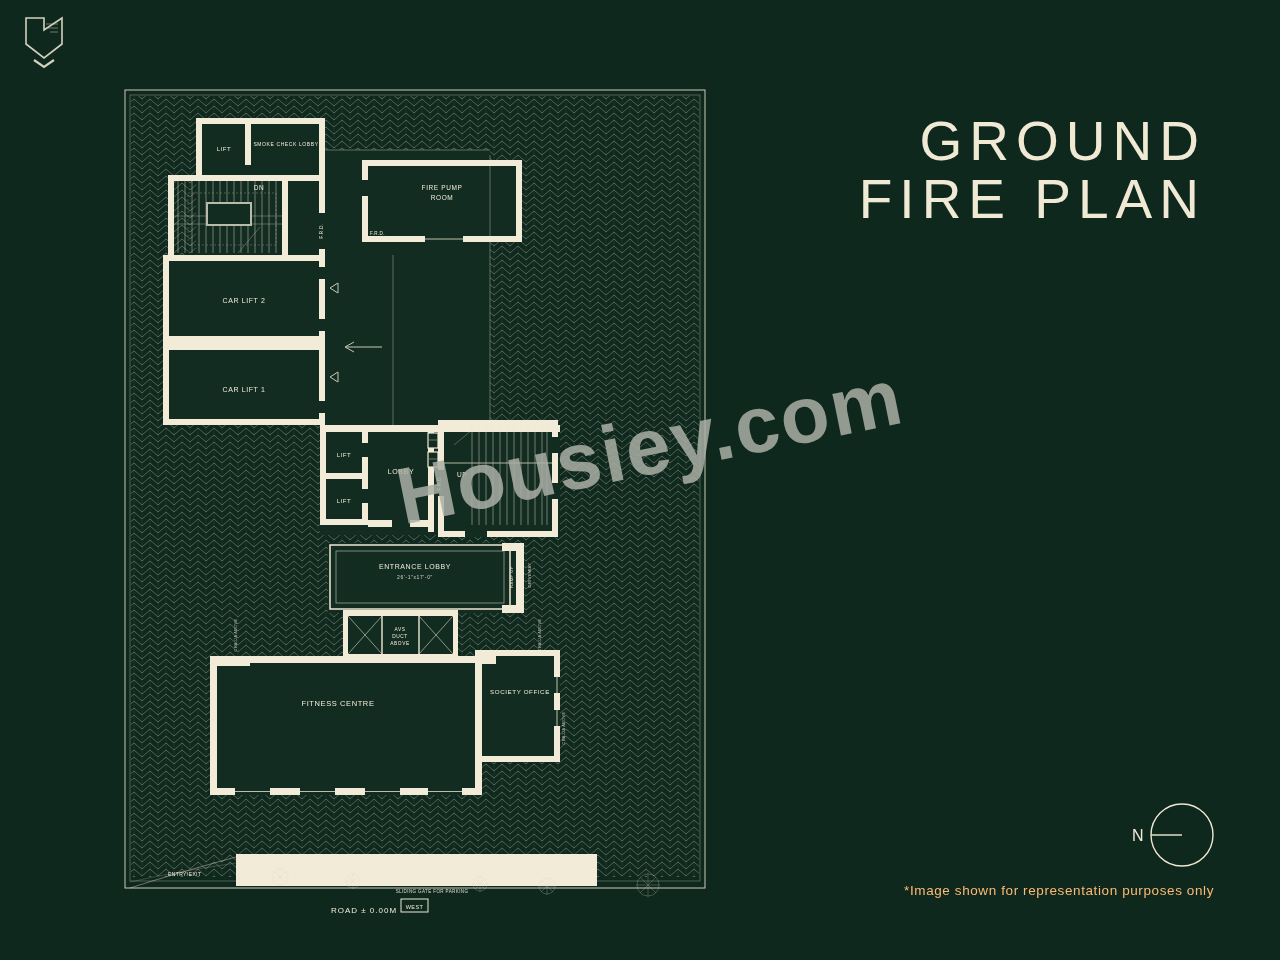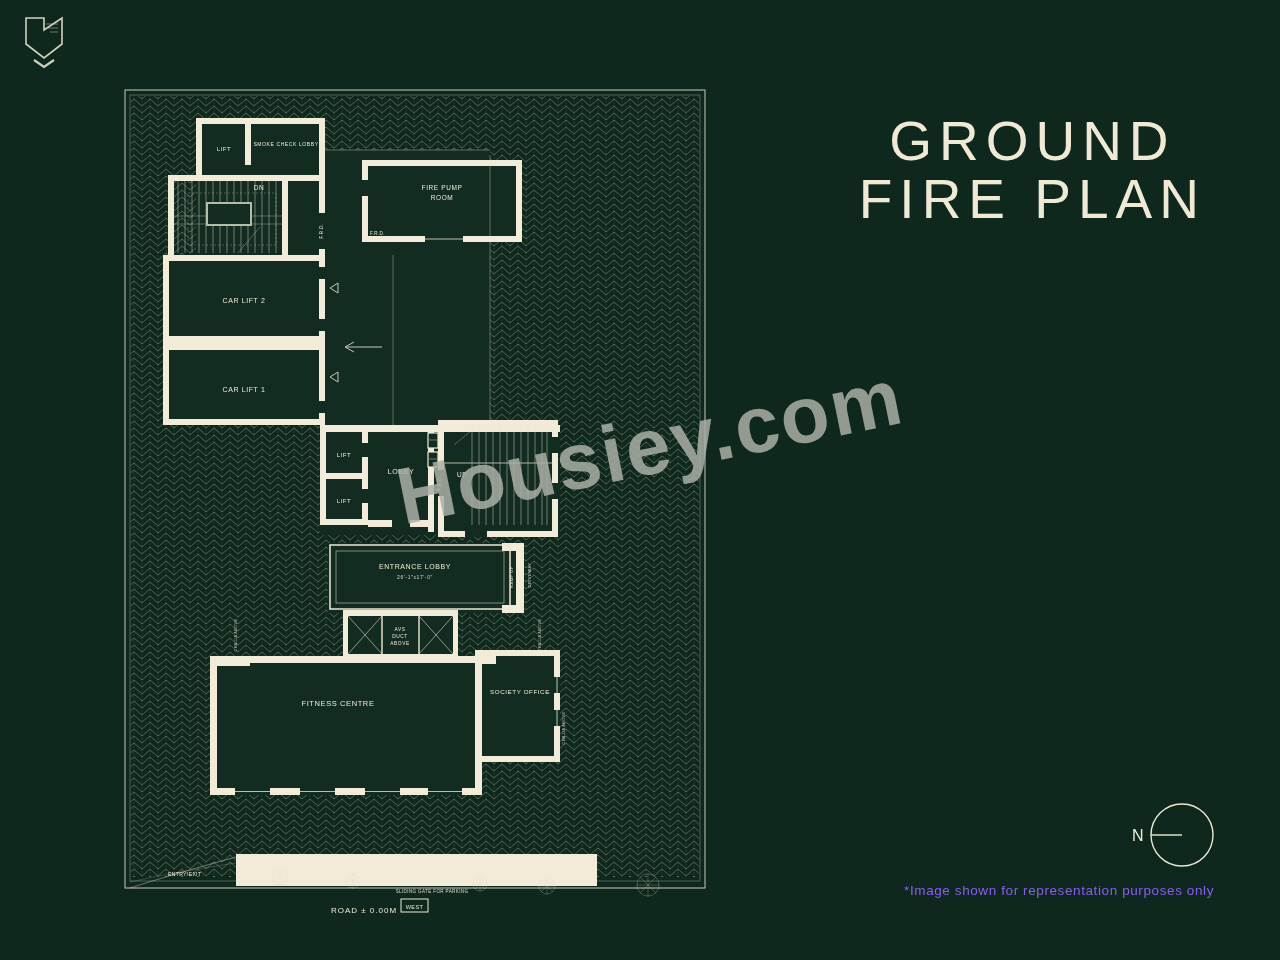--- a/index.html
+++ b/index.html
@@ -1,28 +1,28 @@
 <!DOCTYPE html>
 <html><head>
 <meta charset="utf-8">
 <style>
   html,body{margin:0;padding:0;background:#0f281e;}
   #stage{position:relative;width:1280px;height:960px;overflow:hidden;
          background:#0f281e;font-family:"Liberation Sans",sans-serif;}
   #brand-logo{position:absolute;left:22px;top:12px;}
-  #title{position:absolute;right:74px;top:112px;text-align:center;
+  #title{position:absolute;right:74px;top:112px;text-align:right;
          color:#f0ead5;font-weight:200;line-height:1.06;}
   #title .t-line{font-size:55px;letter-spacing:7px;white-space:nowrap;}
   #watermark{position:absolute;left:398px;top:452px;
              transform:rotate(-11.5deg);transform-origin:left center;
              font-size:80px;font-weight:bold;letter-spacing:2px;
              color:rgba(170,175,166,0.85);white-space:nowrap;z-index:5;}
   #north{position:absolute;left:1120px;top:795px;}
   #disclaimer{position:absolute;right:66px;top:883px;font-size:13.5px;
-              font-weight:300;letter-spacing:0.6px;color:#8b5cf6;}
+              font-weight:300;letter-spacing:0.6px;color:#fdba74;}
   #plan-svg{position:absolute;left:110px;top:85px;}
   svg text{font-family:"Liberation Sans",sans-serif;fill:#f1ebd7;}
 </style>
 </head>
 <body>
 
 <div id="stage">
 
   <svg id="brand-logo" width="44" height="58" viewBox="0 0 44 58">
     <g fill="none" stroke="#e9e3cf" stroke-width="2" opacity="0.9">

